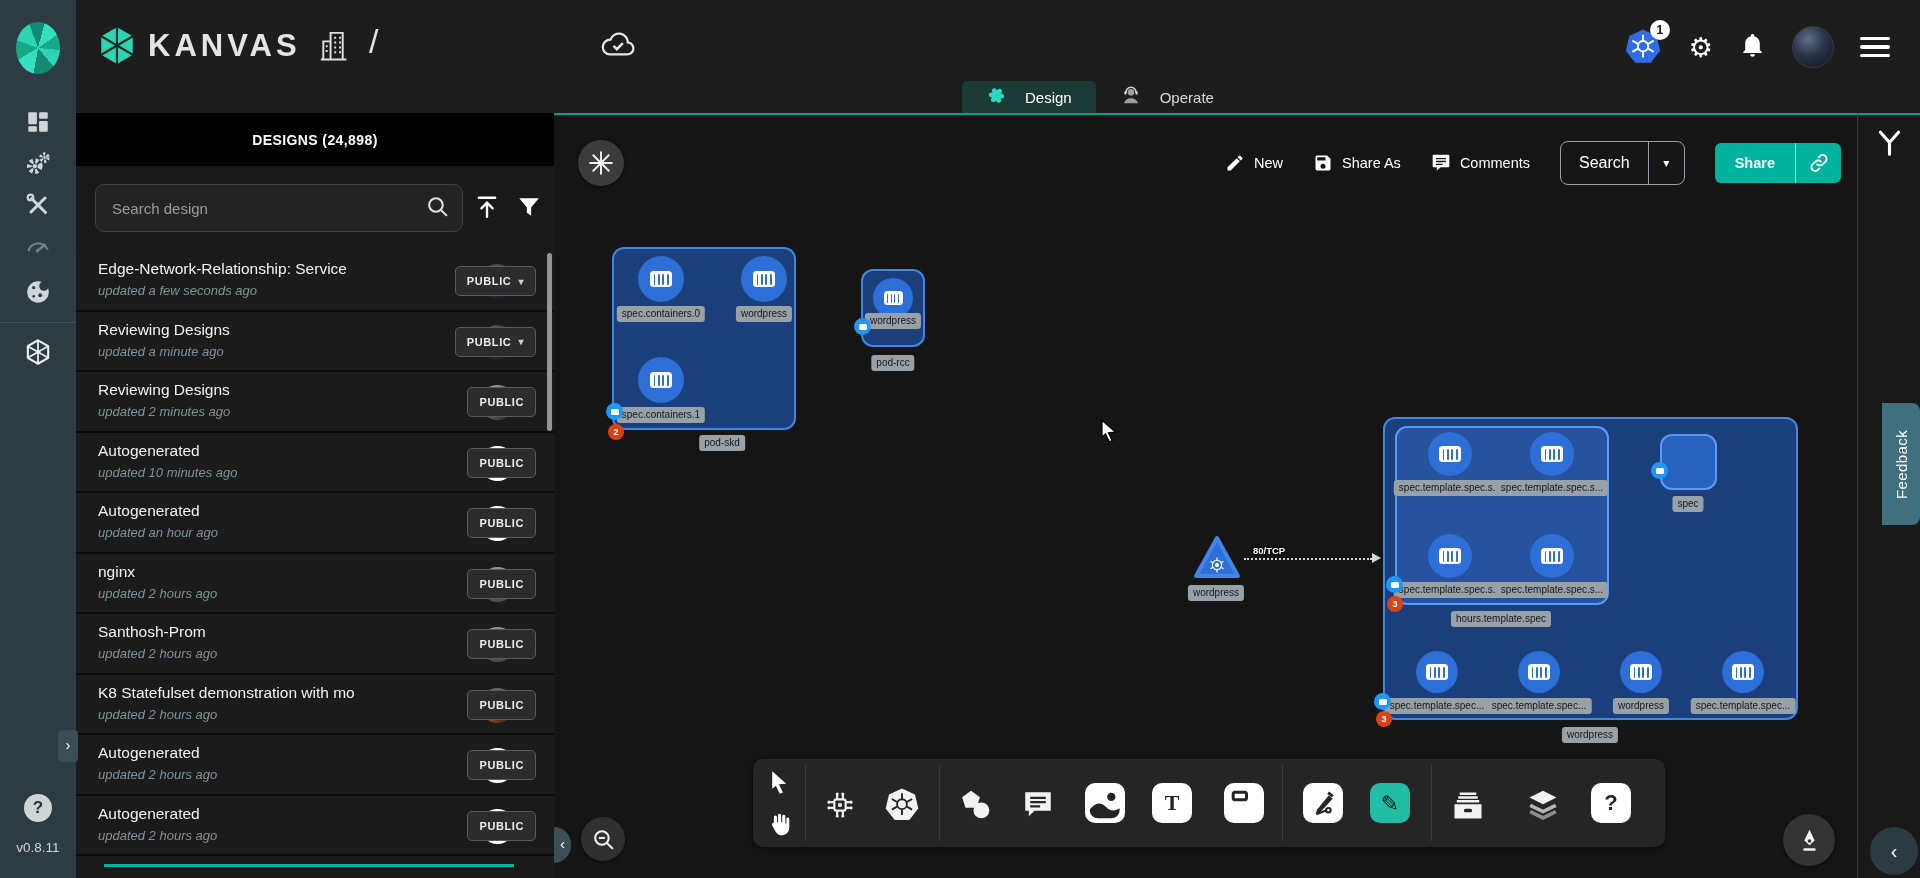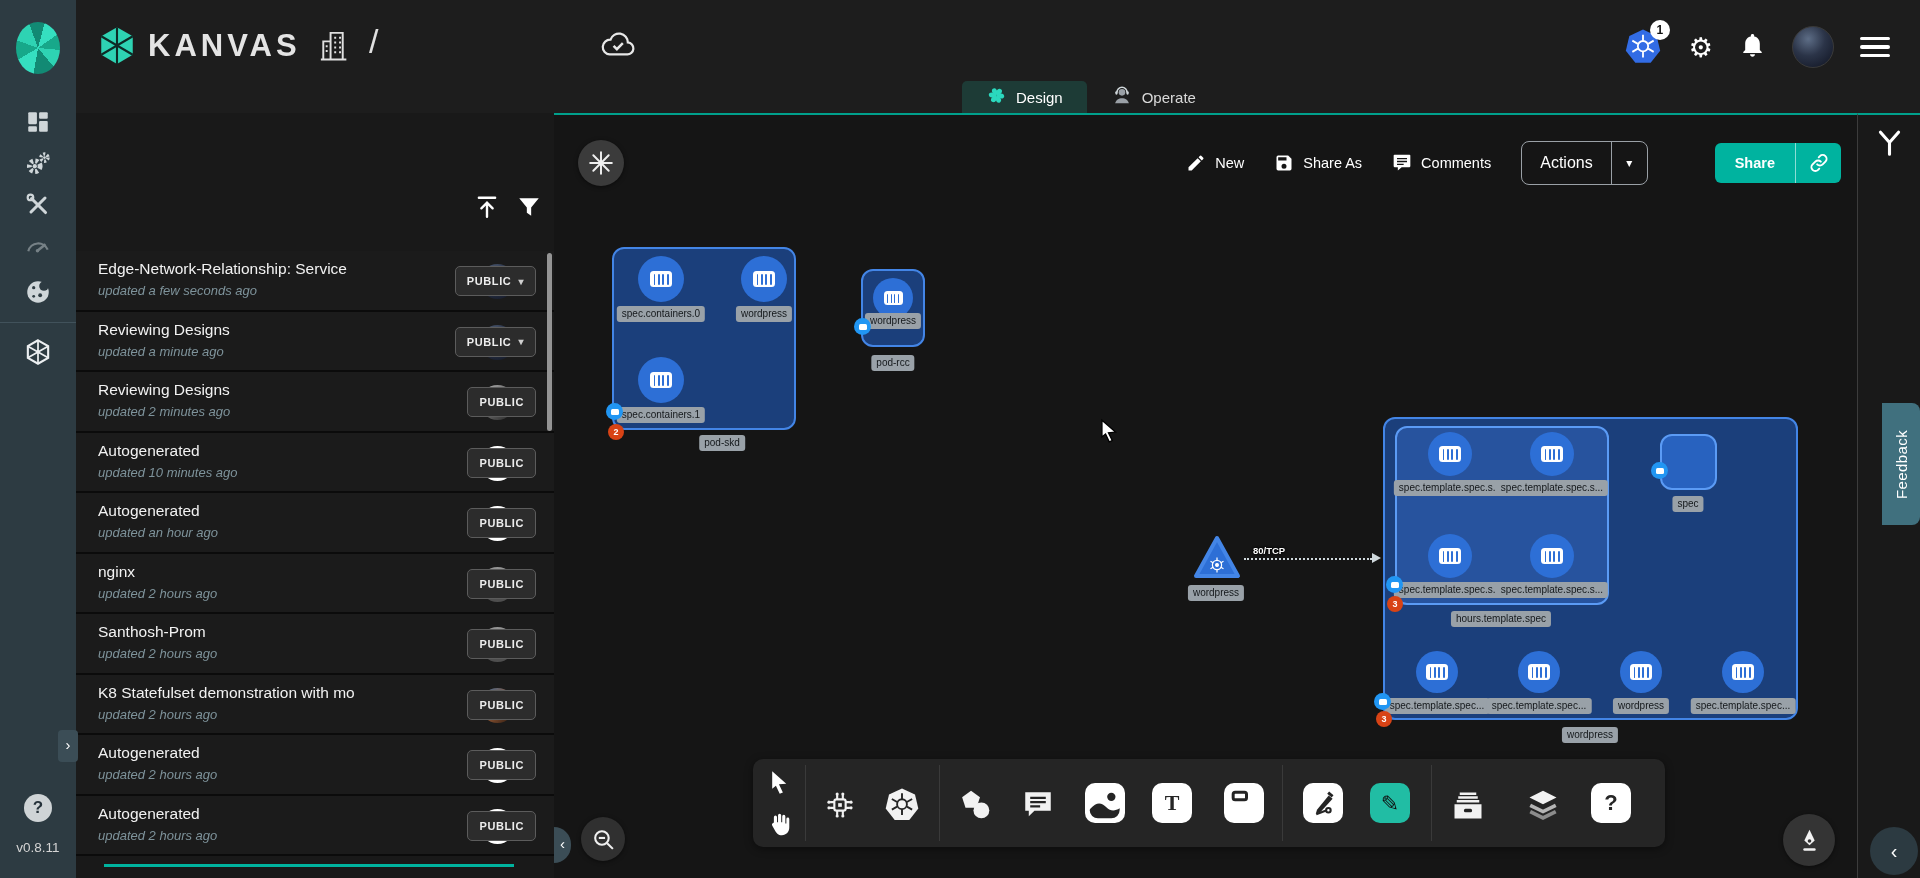--- a/index.html
+++ b/index.html
@@ -39,21 +39,21 @@
     color:#111; border-radius:50%; font-size:12px; font-weight:bold; text-align:center; line-height:20px; }
   .gear { font-size:27px; color:#fff; cursor:pointer; font-family:"DejaVu Sans", sans-serif; line-height:1; }
   .avatar-hdr { width:42px; height:42px; border-radius:50%;
     background:radial-gradient(circle at 38% 30%, #5d6d86 0%, #2b3448 45%, #0e1220 100%);
     border:1px solid #3a3a3a; cursor:pointer; }
   .burger { display:flex; flex-direction:column; gap:5px; cursor:pointer; }
   .burger span { width:30px; height:3.5px; background:#fff; border-radius:2px; }
 
   
   #tabs { position:absolute; left:962px; top:81px; display:flex; z-index:40; }
-  .tab { height:32px; display:flex; align-items:center; gap:9px; padding:0 24px;
+  .tab { height:32px; display:flex; align-items:center; gap:18px; padding:0 24px;
     font-size:15px; color:#d9d9d9; cursor:pointer; border-radius:5px 5px 0 0; }
   .tab.active { background:#1d3b36; color:#fff; }
 
   
   #panel { position:absolute; left:76px; top:113px; width:478px; height:765px; background:#191919; }
   .panel-head { position:absolute; left:0; top:0; width:478px; height:53px; background:#000;
     color:#fff; font-size:14px; font-weight:bold; letter-spacing:.4px;
     display:flex; align-items:center; justify-content:center; }
   .searchrow { position:absolute; left:0; top:53px; width:478px; height:85px; }
   .searchbox { position:absolute; left:19px; top:18px; width:368px; height:48px; background:#232323;
@@ -103,21 +103,21 @@
 
   .actionbar { position:absolute; top:24px; right:16px; height:48px; display:flex;
     align-items:center; gap:30px; }
   .act-item { display:flex; align-items:center; gap:9px; color:#fff; font-size:14.5px; cursor:pointer;text-align:center; }
   .actions-btn { display:flex; align-items:stretch; height:44px; border:1px solid #9aa0a6;
     border-radius:8px; color:#fff; cursor:pointer; }
   .actions-label { display:flex; align-items:center; padding:0 18px; font-size:16px; }
   .actions-caret { display:flex; align-items:center; justify-content:center; width:36px;
     border-left:1px solid #9aa0a6; font-size:12px; }
   .share-btn { display:flex; align-items:stretch; height:40px; background:#00B39F; border-radius:6px;
-    color:#fff; cursor:pointer;margin-left:37px; }
+    color:#fff; cursor:pointer; }
   .share-label { display:flex; align-items:center; padding:0 20px; font-size:14.5px; font-weight:bold; }
   .share-link { display:flex; align-items:center; justify-content:center; width:46px;
     border-left:1px solid rgba(255,255,255,.55); }
 
   
   .node-box { position:absolute; background:rgba(28,69,138,.88); border:2px solid #4385E6; border-radius:12px; }
   .node-box.inner { background:rgba(40,84,160,.95); border-color:#5b9bf5; }
   .cnode { position:absolute; border-radius:50%; background:#2D6FD6; display:flex;
     align-items:center; justify-content:center; }
   .slats { width:22px; height:16px; background:#fff; border-radius:3.5px; display:flex;
@@ -289,21 +289,31 @@
             <path d="M6.5 8a5.5 5.5 0 0 1 11 0" fill="none" stroke="#cfd6d9" stroke-width="1.8"></path>
             <rect x="4.7" y="6.8" width="2.5" height="3.8" rx="1.2" fill="#cfd6d9"></rect>
             <rect x="16.8" y="6.8" width="2.5" height="3.8" rx="1.2" fill="#cfd6d9"></rect>
           </svg>
       </span>
       <span>Operate</span>
     </div>
   </div>
 
   <section id="panel">
+    <div class="panel-head">DESIGNS (24,898)</div>
     <div class="searchrow">
+      <div class="searchbox">
+        <input placeholder="Search design" style="">
+        <span class="sb-ico">
+          <svg viewBox="0 0 24 24" width="25" height="25" stroke="#e0e0e0" stroke-width="2" fill="none">
+              <circle cx="10.5" cy="10.5" r="6.5"></circle>
+              <path d="M15.5 15.5L21 21"></path>
+            </svg>
+        </span>
+      </div>
       <span class="upload-btn">
         <svg viewBox="0 0 24 24" width="26" height="26" stroke="#fff" stroke-width="2.2" fill="none" stroke-linecap="round">
             <path d="M4.5 3.5h15M12 21V8M6.8 13.2L12 8l5.2 5.2"></path>
           </svg>
       </span>
       <span class="filter-btn">
         <svg viewBox="0 0 24 24" width="26" height="26" fill="#fff">
             <path d="M3 4h18l-7 8.5V20l-4-2.6V12.5z"></path>
           </svg>
       </span>
@@ -418,21 +428,21 @@
           </svg>
         <span>Share As</span>
       </span>
       <span class="act-item">
         <svg viewBox="0 0 24 24" width="20" height="20" fill="#fff">
             <path d="M21 2H3a1 1 0 0 0-1 1v13a1 1 0 0 0 1 1h4v4l4.6-4H21a1 1 0 0 0 1-1V3a1 1 0 0 0-1-1zM6 6h12v1.6H6zm0 3.4h12V11H6zm0 3.4h8v1.6H6z"></path>
           </svg>
         <span>Comments</span>
       </span>
       <span class="actions-btn">
-        <span class="actions-label">Actions</span>
+        <span class="actions-label">Search</span>
         <span class="actions-caret">▾</span>
       </span>
       <span class="share-btn">
         <span class="share-label">Share</span>
         <span class="share-link">
           <svg viewBox="0 0 24 24" width="22" height="22" fill="none" stroke="#fff" stroke-width="2.1" stroke-linecap="round">
               <path d="M10 13.5a4.2 4.2 0 0 0 6 0l3-3a4.24 4.24 0 1 0-6-6l-1.3 1.3"></path>
               <path d="M14 10.5a4.2 4.2 0 0 0-6 0l-3 3a4.24 4.24 0 1 0 6 6l1.3-1.3"></path>
             </svg>
         </span>

